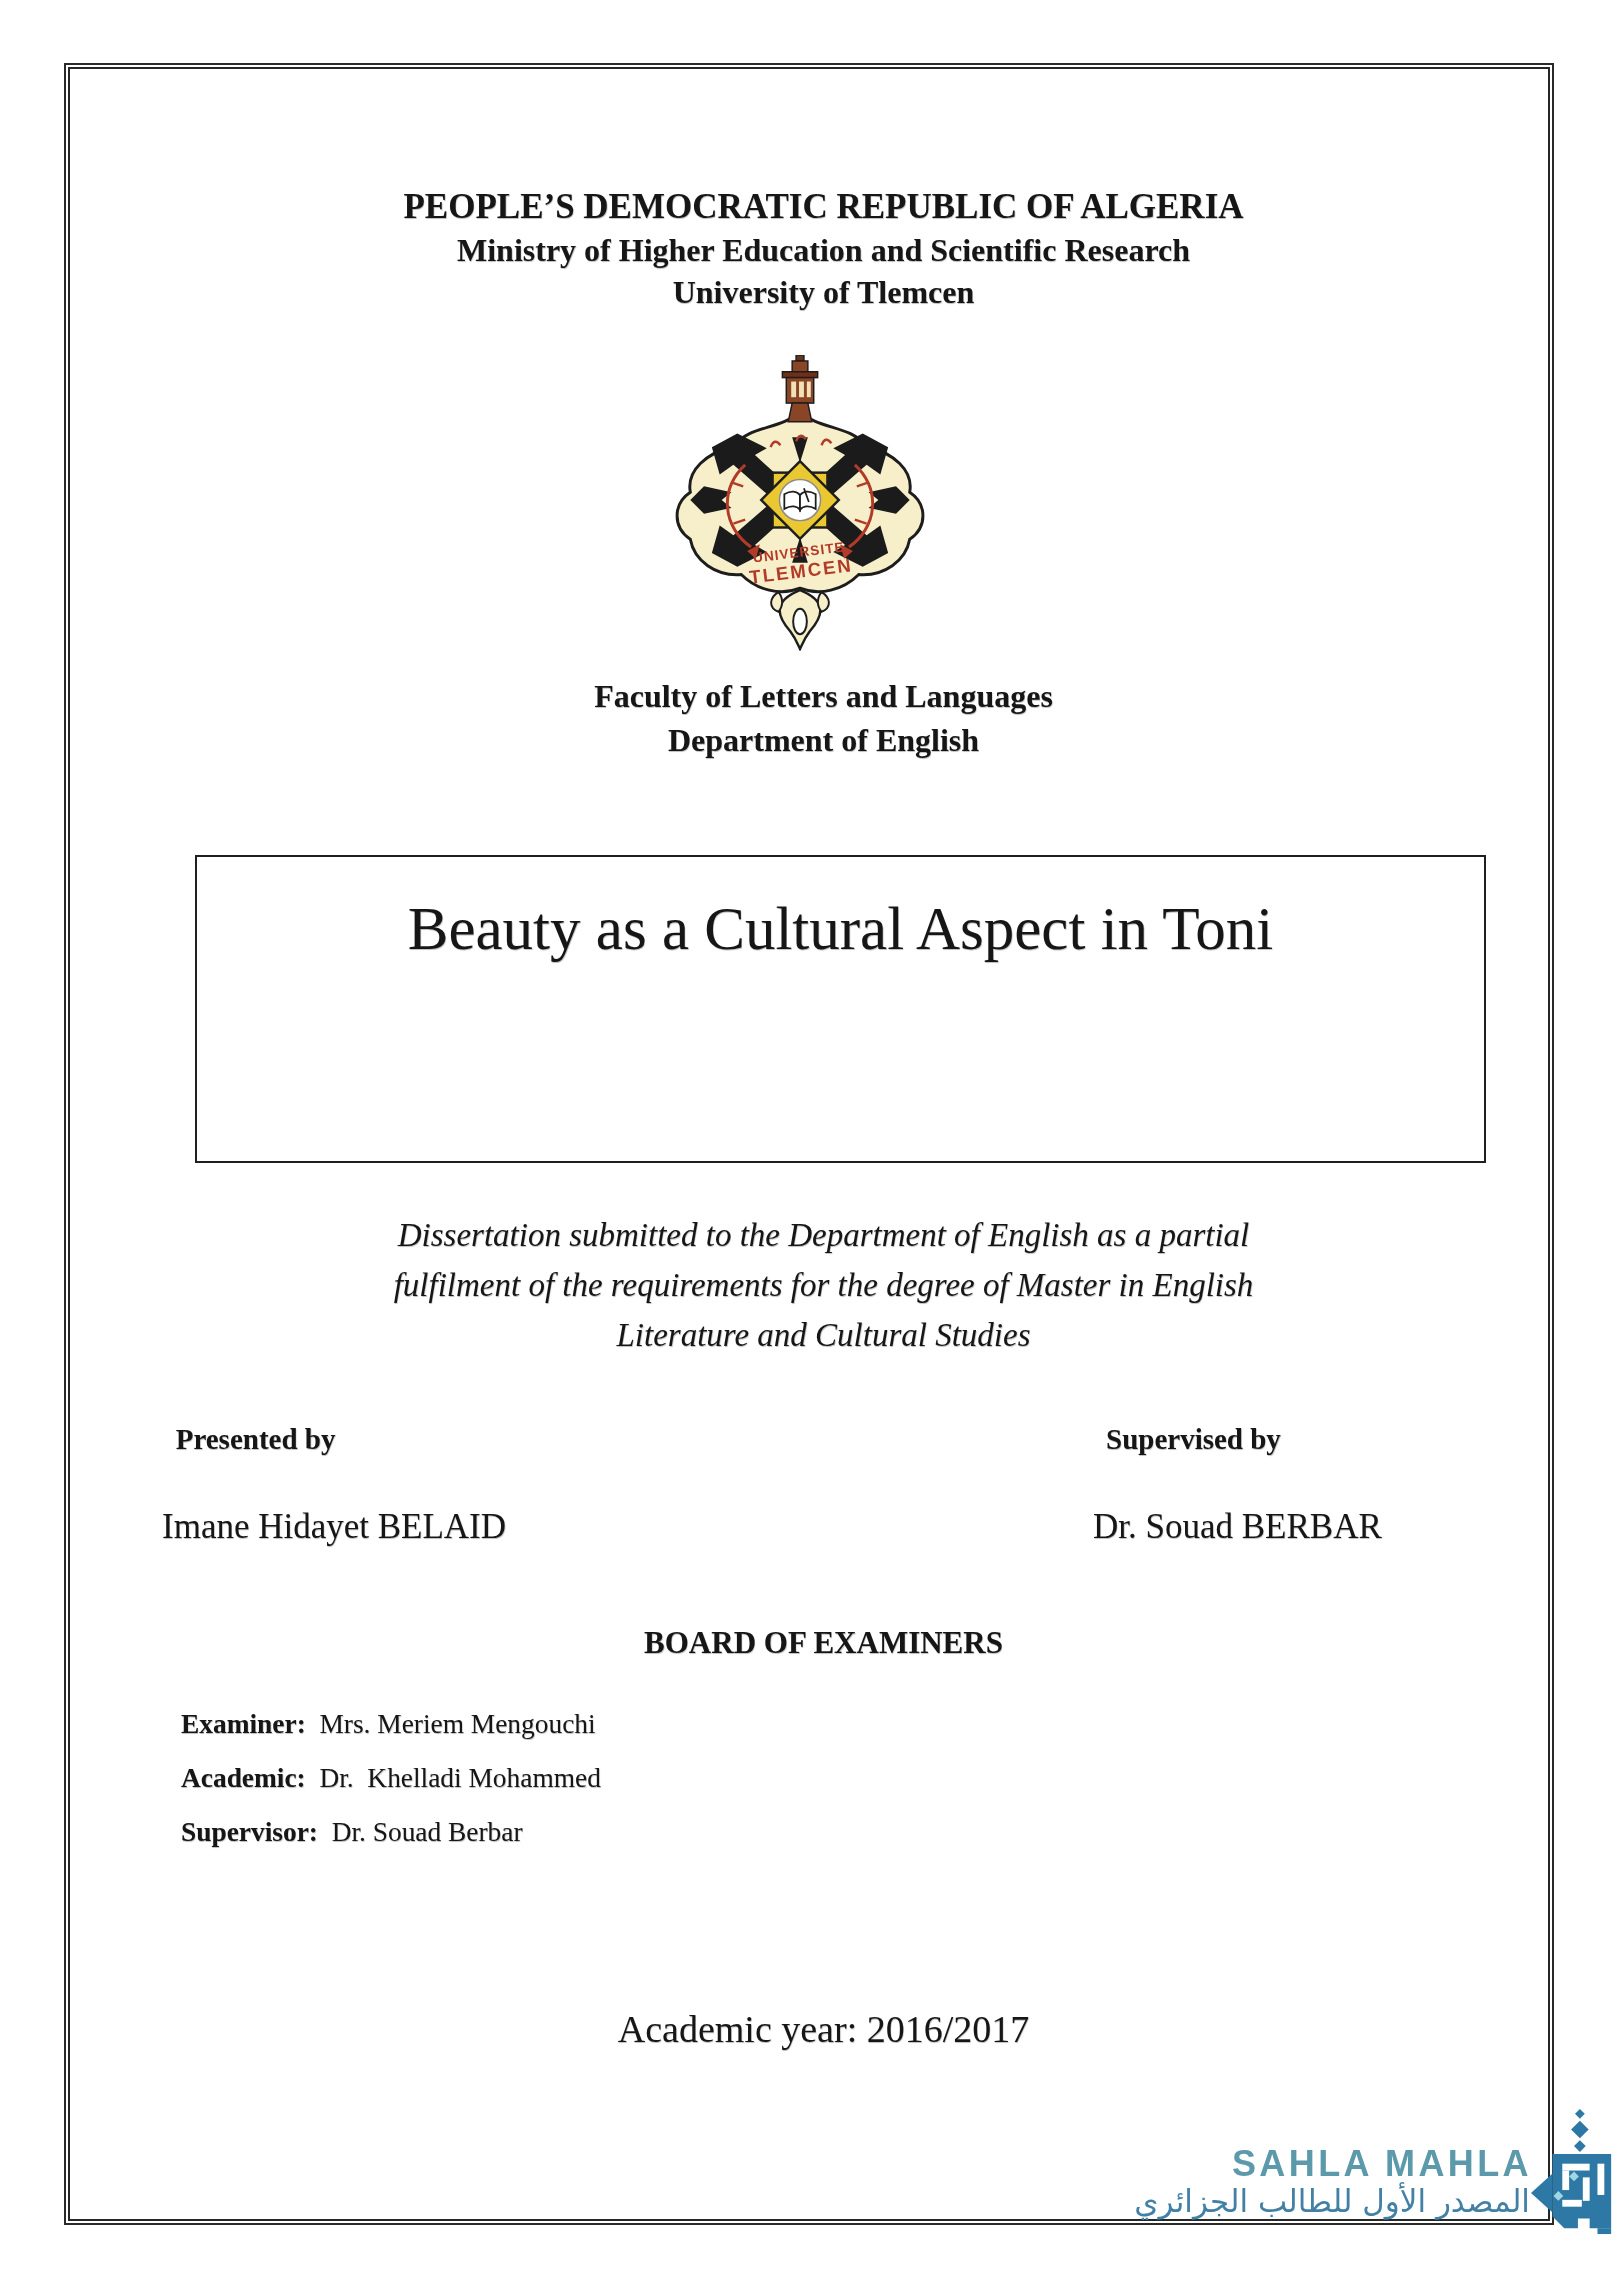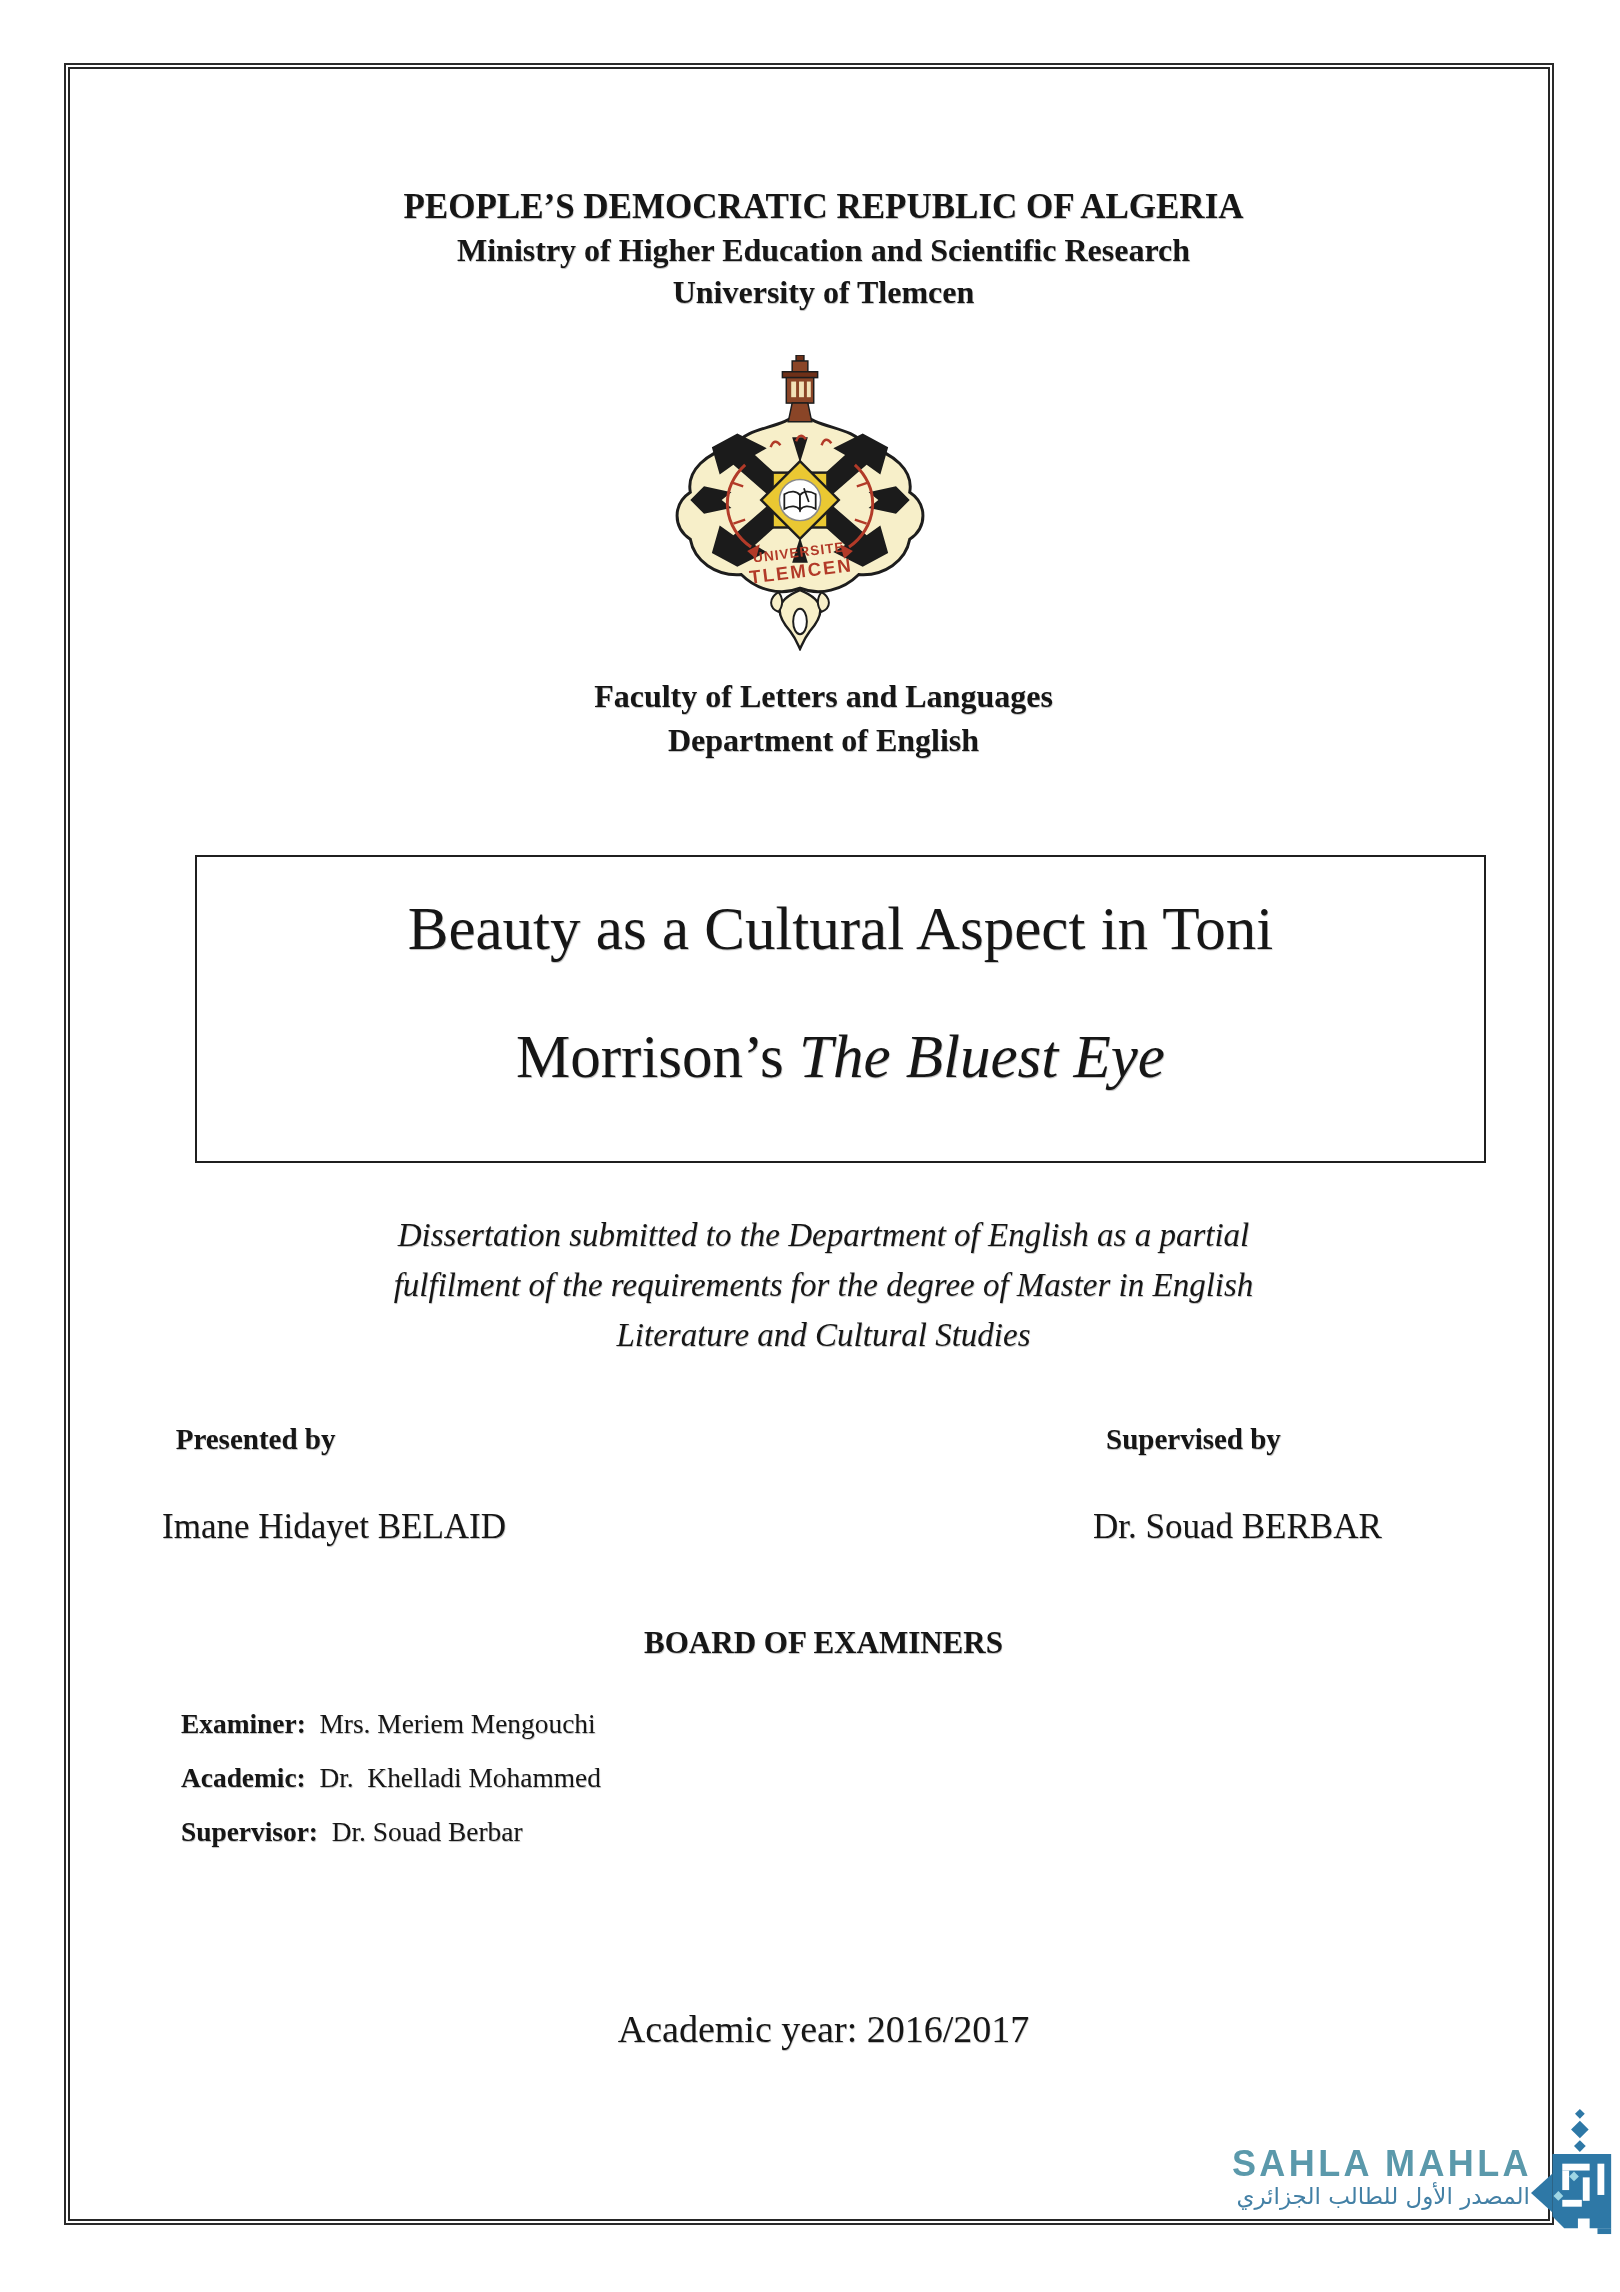--- a/index.html
+++ b/index.html
@@ -38,21 +38,21 @@
   .member-role{font-size:27.4px;font-weight:bold;margin-right:13.7px;}
   .member-name{font-size:27.4px;white-space:pre-wrap;}
   .acad{font-size:38px;}
   .brand{
     position:absolute;right:88px;top:2143px;
     font-family:"Liberation Sans", sans-serif;font-weight:bold;
     font-size:36px;letter-spacing:3.4px;color:#5b99ab;white-space:nowrap;
   }
   .tagline{
     position:absolute;right:90px;top:2183px;direction:rtl;
-    font-family:"DejaVu Sans", sans-serif;font-size:23px;color:#4380a5;white-space:nowrap;
+    font-family:"DejaVu Sans", sans-serif;font-size:31px;color:#4380a5;white-space:nowrap;
   }
   .emblem-svg{position:absolute;left:657px;top:355px;}
   .mark-svg{position:absolute;left:1529px;top:2107px;}
 </style>
 </head>
 <body>
 
 <div class="frame-outer">
   <div class="frame-inner"></div>
 </div>
@@ -125,21 +125,20 @@
   </g>
 </svg>
 
 <div class="blk center" style="top:674px">
   <div class="fac scan">Faculty of Letters and Languages</div>
   <div class="fac scan">Department of English</div>
 </div>
 
 <div class="title-box">
   <div class="title-line1 scan">Beauty as a Cultural Aspect in Toni</div>
-  <div class="title-line2 scan"><span>Morrison’s </span><span class="title-italic">The Bluest Eye</span></div>
 </div>
 
 <div class="blk center" style="top:1210px">
   <div class="diss scan">Dissertation submitted to the Department of English as a partial</div>
   <div class="diss scan">fulfilment of the requirements for the degree of Master in English</div>
   <div class="diss scan">Literature and Cultural Studies</div>
 </div>
 
 <div class="byrow" style="top:1423px">
   <span class="by-label scan" style="left:13.7px">Presented by</span>

